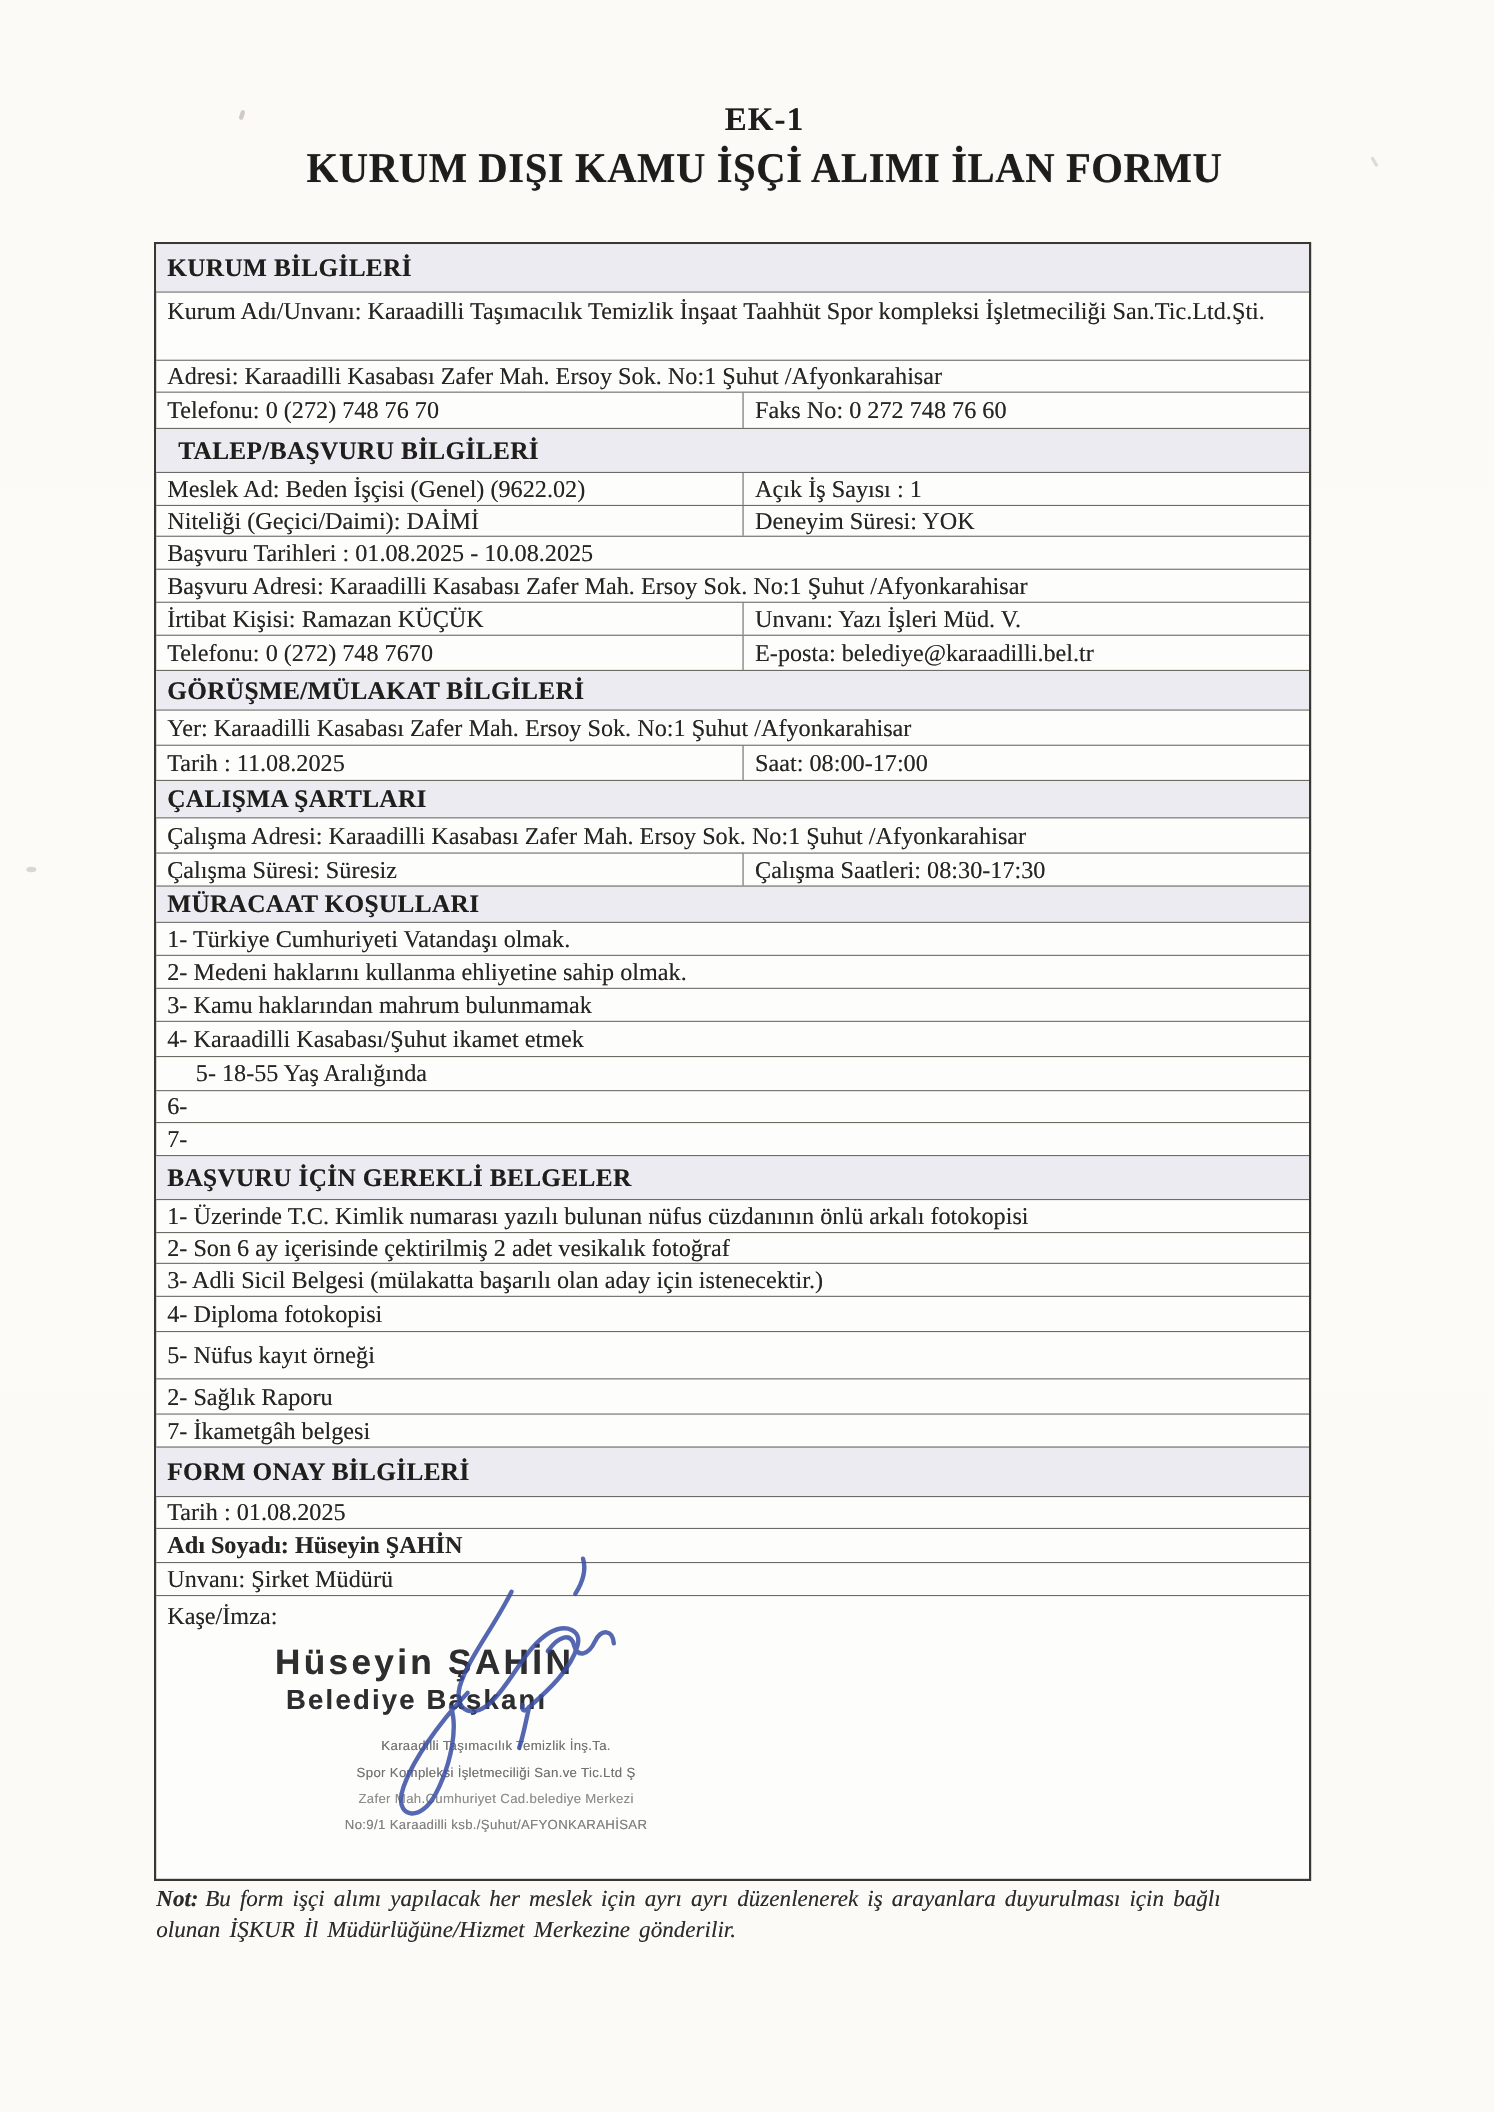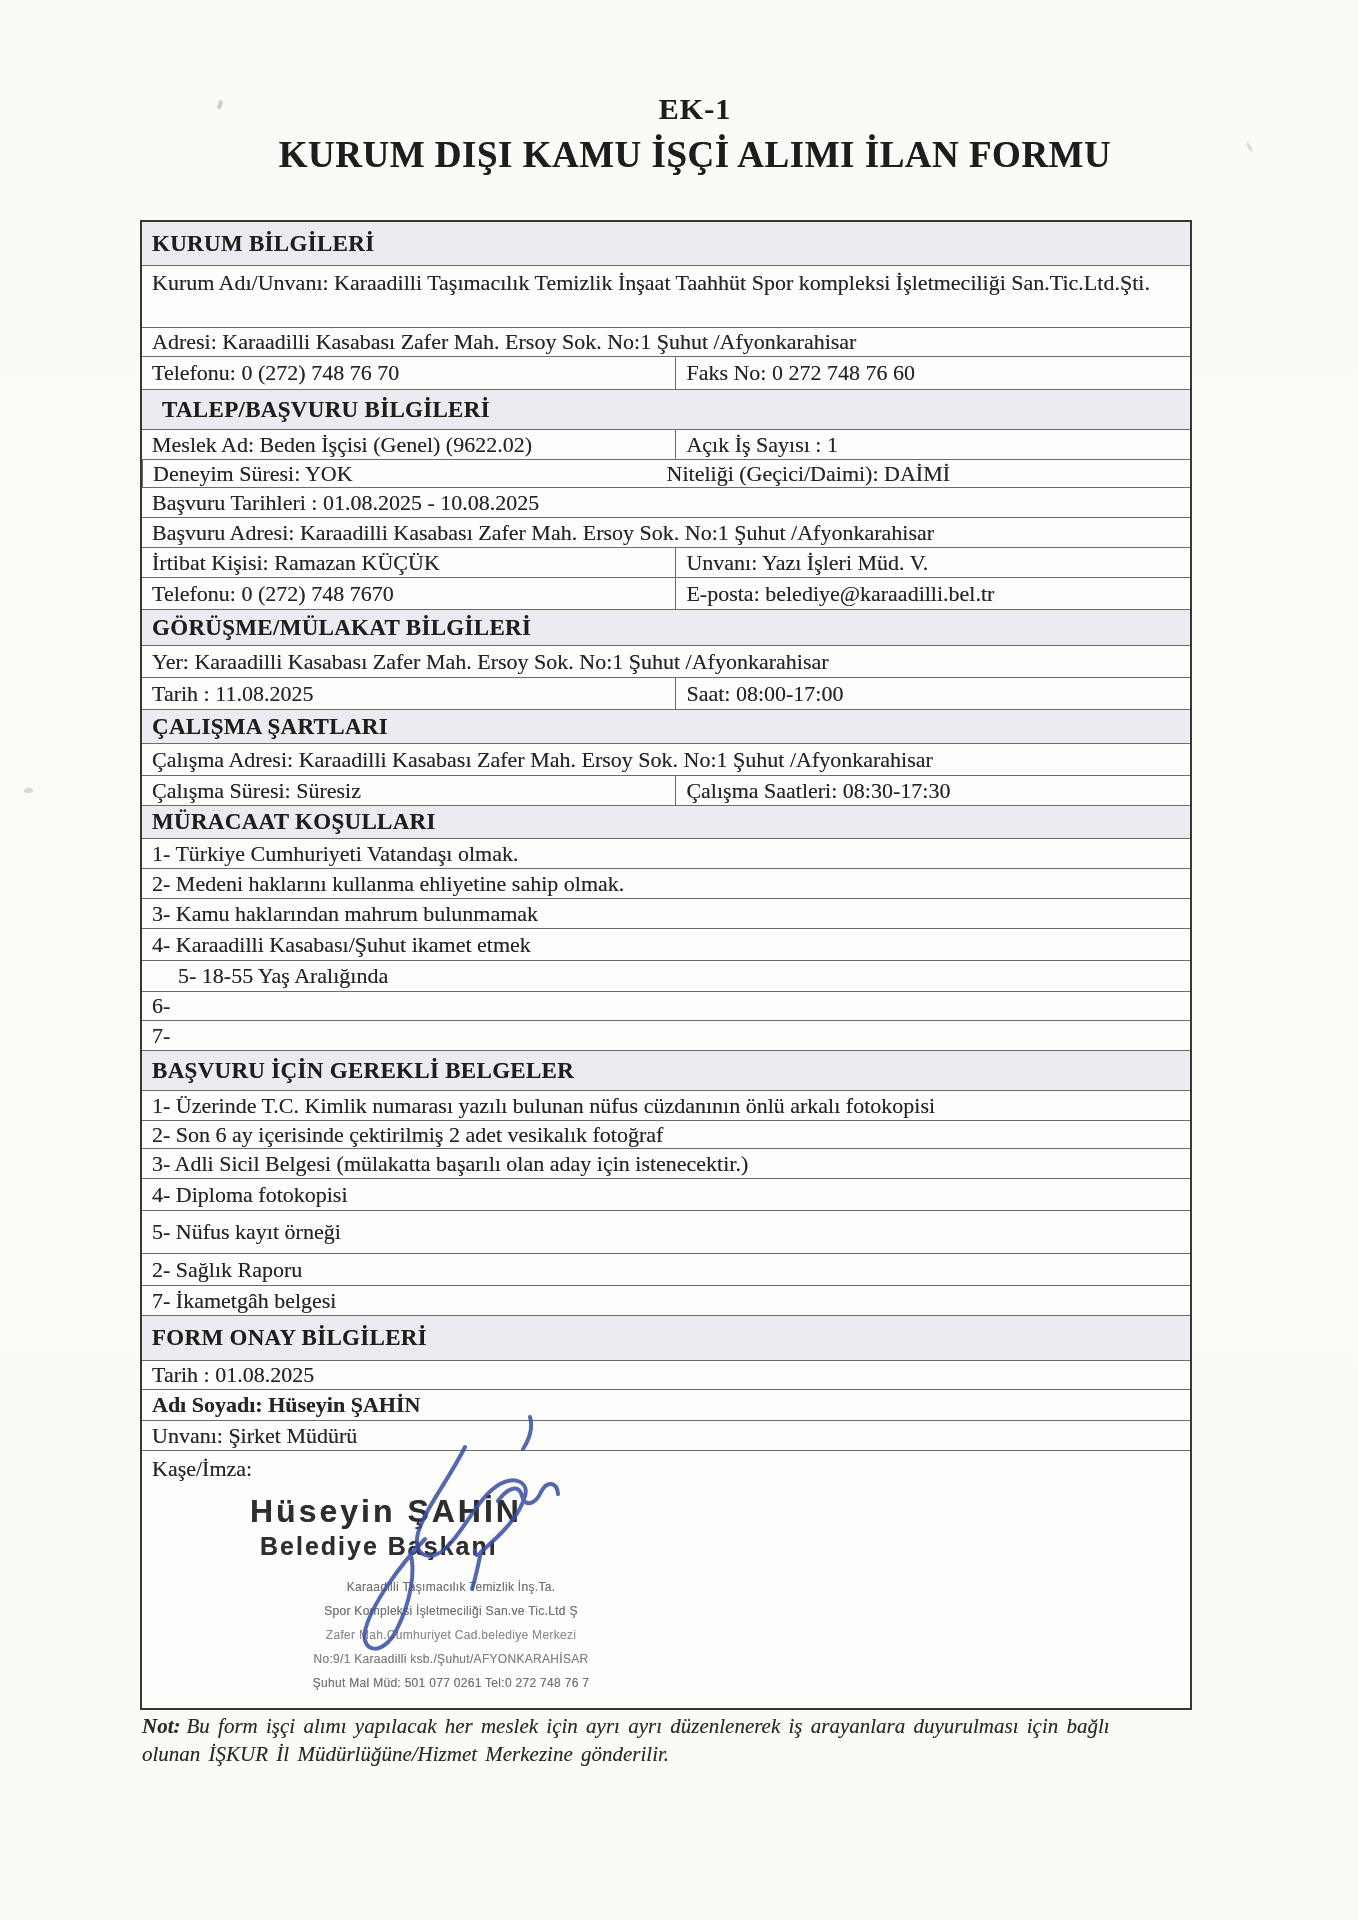--- a/index.html
+++ b/index.html
@@ -94,22 +94,22 @@
       <div class="row split" style="height: 33px;">
         <div class="cell cl">Telefonu: 0 (272) 748 76 70</div>
         <div class="cell cr">Faks No: 0 272 748 76 60</div>
       </div>
       <div class="row section" style="height: 40px; padding-left: 20px;">TALEP/BAŞVURU BİLGİLERİ</div>
       <div class="row split" style="height: 30px;">
         <div class="cell cl">Meslek Ad: Beden İşçisi (Genel) (9622.02)</div>
         <div class="cell cr">Açık İş Sayısı : 1</div>
       </div>
       <div class="row split" style="height: 28px;">
+        <div class="cell cl">Niteliği (Geçici/Daimi): DAİMİ</div>
         <div class="cell cr">Deneyim Süresi: YOK</div>
-        <div class="cell cl">Niteliği (Geçici/Daimi): DAİMİ</div>
       </div>
       <div class="row full" style="height: 30px;">Başvuru Tarihleri : 01.08.2025 - 10.08.2025</div>
       <div class="row full" style="height: 30px;">Başvuru Adresi: Karaadilli Kasabası Zafer Mah. Ersoy Sok. No:1 Şuhut /Afyonkarahisar</div>
       <div class="row split" style="height: 30px;">
         <div class="cell cl">İrtibat Kişisi: Ramazan KÜÇÜK</div>
         <div class="cell cr">Unvanı: Yazı İşleri Müd. V.</div>
       </div>
       <div class="row split" style="height: 32px;">
         <div class="cell cl">Telefonu: 0 (272) 748 7670</div>
         <div class="cell cr">E-posta: belediye@karaadilli.bel.tr</div>
@@ -150,21 +150,20 @@
       <span class="kase-label">Kaşe/İmza:</span>
       <div class="name-stamp">
         <div class="ns1">Hüseyin ŞAHİN</div>
         <div class="ns2">Belediye Başkanı</div>
       </div>
       <div class="company-stamp">
         <div>Karaadilli Taşımacılık Temizlik İnş.Ta.</div>
         <div>Spor Kompleksi İşletmeciliği San.ve Tic.Ltd Ş</div>
         <div>Zafer Mah.Cumhuriyet Cad.belediye Merkezi</div>
         <div>No:9/1 Karaadilli ksb./Şuhut/AFYONKARAHİSAR</div>
-        <div>Şuhut Mal Müd: 501 077 0261 Tel:0 272 748 76 7</div>
       </div>
     </div>
   </div>
 
   <svg class="signature-svg" width="280" height="260" viewBox="0 0 280 260" fill="none">
     <g stroke="#3a4fa4" stroke-width="4" stroke-linecap="round" fill="none" opacity="0.86">
 
       <path d="M200,12 C203,22 200,33 193,44"></path>
 
       <path d="M135,42 C118,76 96,102 88,128 C82,152 102,158 118,141 C138,120 148,92 170,79 C185,71 199,77 195,91 C189,113 168,132 151,147 C147,152 144,150 145,145"></path>

